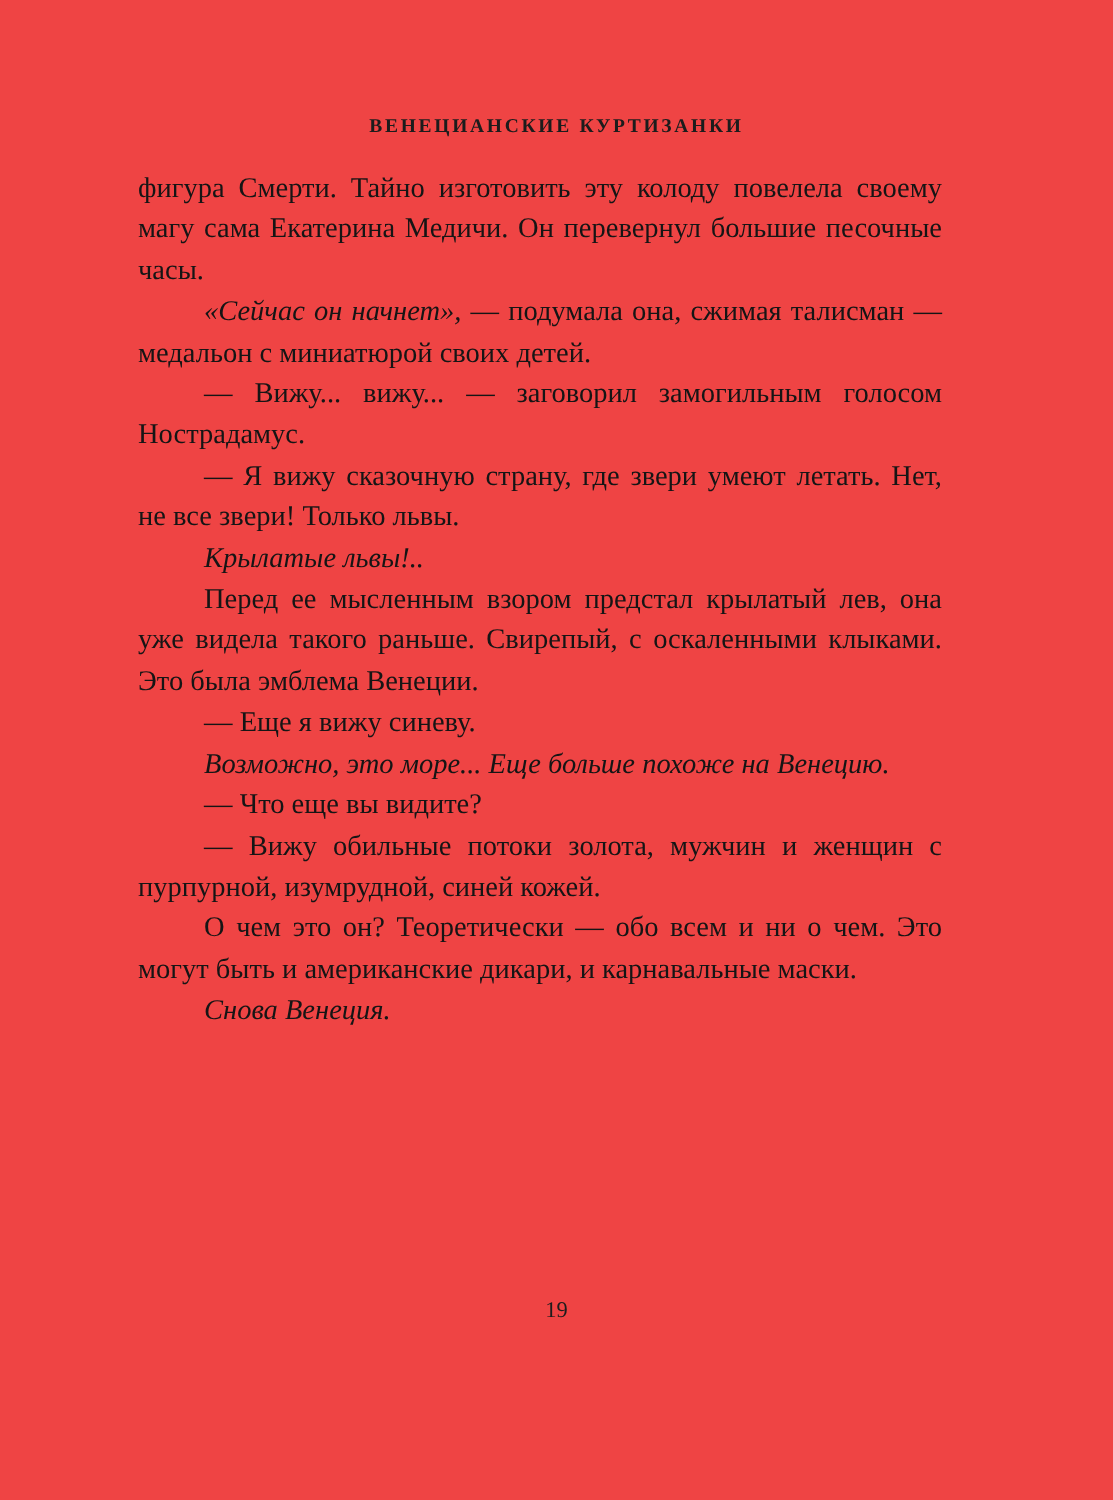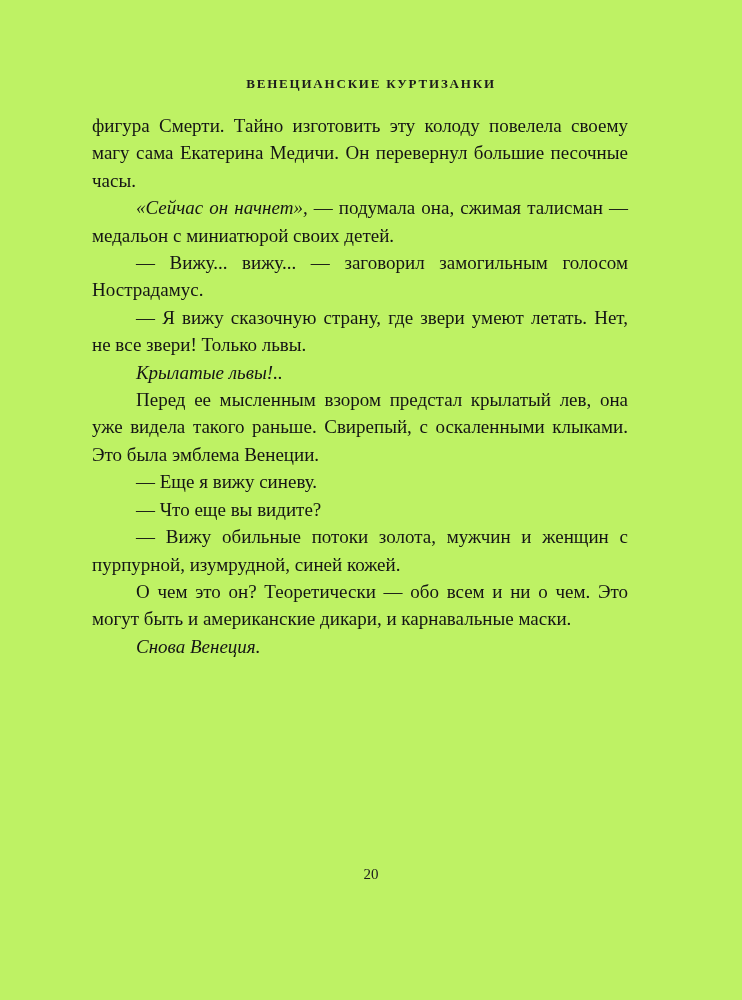--- a/index.html
+++ b/index.html
@@ -1,20 +1,20 @@
 <!DOCTYPE html>
 <html lang="ru"><head>
 <meta charset="utf-8">
 <style>
   html, body { margin: 0; padding: 0; background: #ffffff; }
   .page {
     position: relative;
     width: 742px;
     height: 1000px;
-    background: #bef264;
+    background: #ef4444;
     font-family: "Liberation Serif", "DejaVu Serif", serif;
     color: #151515;
     overflow: hidden;
     margin: 0 auto;
   }
   .running-head {
     position: absolute;
     top: 76px;
     left: 0;
     width: 100%;
@@ -55,20 +55,21 @@
   <div class="running-head">ВЕНЕЦИАНСКИЕ КУРТИЗАНКИ</div>
 
   <main class="text-block" id="text-block">
       <p class="para"><span>фигура Смерти. Тайно изготовить эту колоду повелела своему магу сама Екатерина Медичи. Он перевернул большие песочные часы.</span></p>
       <p class="para indent"><span class="it">«Сейчас он начнет»,</span><span> — подумала она, сжимая талисман — медальон с миниатюрой своих детей.</span></p>
       <p class="para indent"><span>— Вижу... вижу... — заговорил замогильным голосом Нострадамус.</span></p>
       <p class="para indent"><span>— Я вижу сказочную страну, где звери умеют летать. Нет, не все звери! Только львы.</span></p>
       <p class="para indent"><span class="it">Крылатые львы!..</span></p>
       <p class="para indent"><span>Перед ее мысленным взором предстал крылатый лев, она уже видела такого раньше. Свирепый, с оскаленными клыками. Это была эмблема Венеции.</span></p>
       <p class="para indent"><span>— Еще я вижу синеву.</span></p>
+      <p class="para indent"><span class="it">Возможно, это море... Еще больше похоже на Венецию.</span></p>
       <p class="para indent"><span>— Что еще вы видите?</span></p>
       <p class="para indent"><span>— Вижу обильные потоки золота, мужчин и женщин с пурпурной, изумрудной, синей кожей.</span></p>
       <p class="para indent"><span>О чем это он? Теоретически — обо всем и ни о чем. Это могут быть и американские дикари, и карнавальные маски.</span></p>
       <p class="para indent"><span class="it">Снова Венеция.</span></p>
     </main>
 
-  <div class="folio">20</div>
+  <div class="folio">19</div>
 </div>
 
 </body></html>

